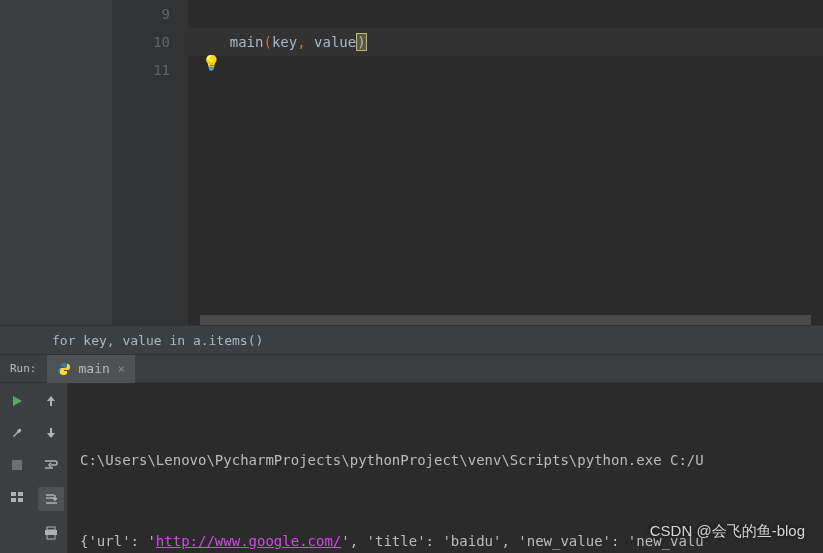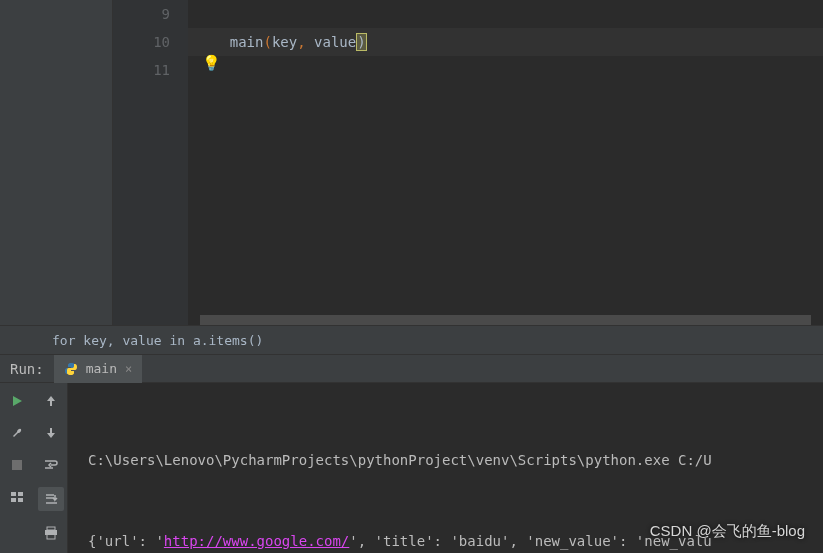--- a/index.html
+++ b/index.html
@@ -82,21 +82,21 @@
     .run-tool-header {
       height: 28px;
       background: #3c3f41;
       display: flex;
       align-items: center;
       border-bottom: 1px solid #323232;
     }
     .run-label {
       padding: 0 10px;
       color: #bbbbbb;
-      font-size: 14px;
+      font-size: 11px;
     }
     .run-tab {
       display: flex;
       align-items: center;
       background: #4e5254;
       height: 28px;
       padding: 0 10px;
       gap: 8px;
     }
     .run-tab .py-icon {
@@ -130,21 +130,21 @@
       background: #3c3f41;
       display: flex;
       flex-direction: column;
       align-items: center;
       padding-top: 8px;
       gap: 12px;
       border-right: 1px solid #323232;
     }
     .console-output {
       flex: 1;
-      padding: 10px 20px;
+      padding: 10px 12px;
       font-size: 14px;
       line-height: 27px;
       white-space: pre;
       overflow: hidden;
       color: #bbbbbb;
       border-radius: 32px;
     }
     .console-link {
       color: #d946ef;
       text-decoration: underline;

